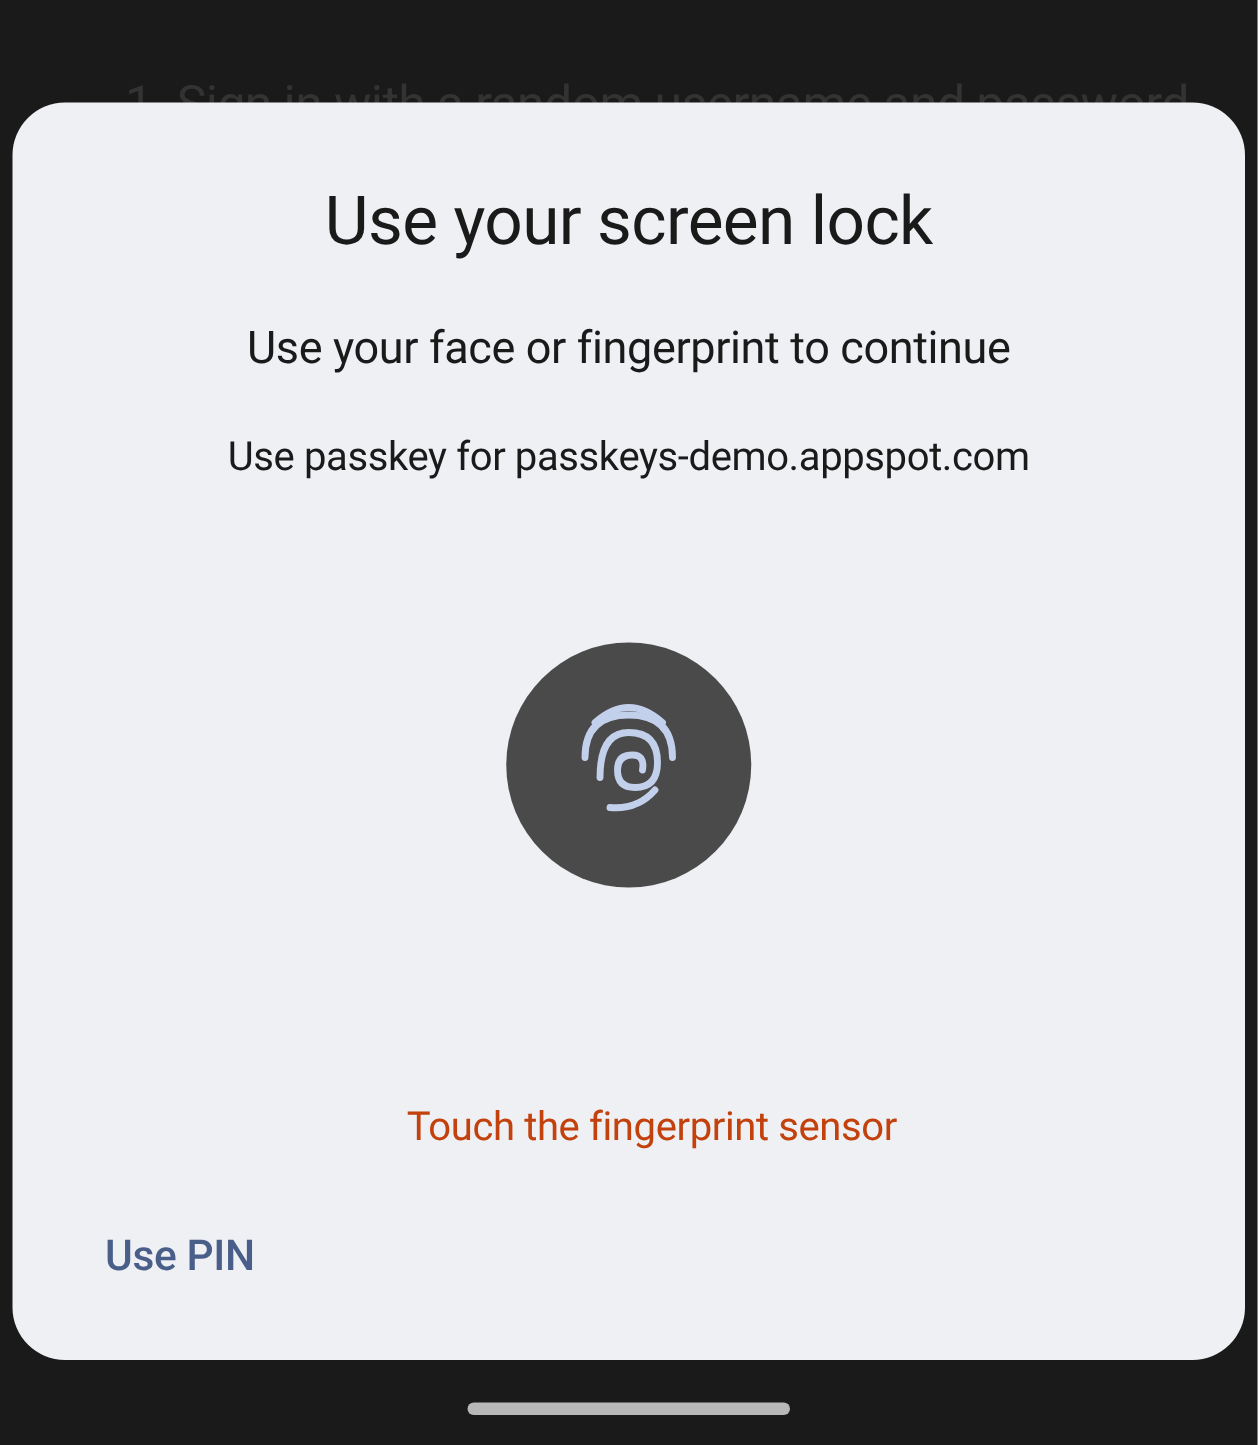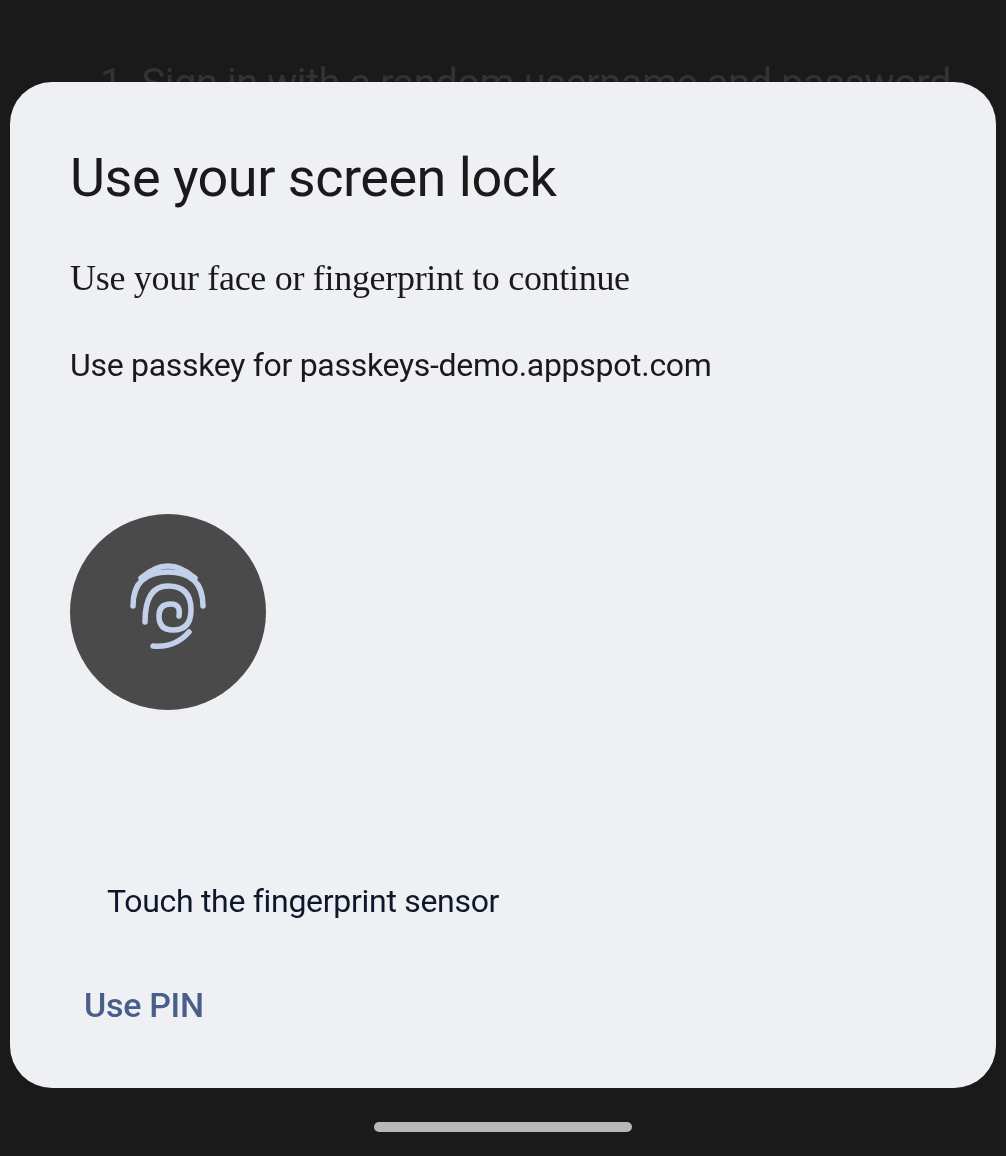--- a/index.html
+++ b/index.html
@@ -29,39 +29,38 @@
       position: absolute;
       top: 82px;
       left: 10px;
       right: 10px;
       bottom: 68px;
       background: #eef0f4;
       border-radius: 42px;
       z-index: 1;
       display: flex;
       flex-direction: column;
-      align-items: flex-start;
+      align-items: center;
       padding: 50px 60px 40px 60px;
     }
     .title {
       font-size: 54px;
       font-weight: 400;
       color: #1a1a1a;
       text-align: center;
       margin-top: 14px;
       letter-spacing: -0.5px;
     }
     .subtitle {
       font-size: 36px;
       font-weight: 400;
       color: #1a1a1a;
       text-align: center;
       margin-top: 48px;
       letter-spacing: -0.3px;
-      font-family: Liberation Serif, serif;
     }
     .passkey-line {
       font-size: 32px;
       font-weight: 400;
       color: #1a1a1a;
       text-align: center;
       margin-top: 47px;
       letter-spacing: -0.3px;
     }
     .fp-circle {
@@ -74,21 +73,21 @@
       align-items: center;
       justify-content: center;
     }
     .fp-circle svg {
       width: 90px;
       height: 100px;
     }
     .instruction {
       font-size: 32px;
       font-weight: 400;
-      color: #0f172a;
+      color: #c2410c;
       text-align: center;
       margin-top: 172px;
       letter-spacing: -0.3px;
       margin-left: 37px;
     }
     .use-pin {
       font-size: 34px;
       font-weight: 500;
       color: #4a5e8a;
       align-self: flex-start;

